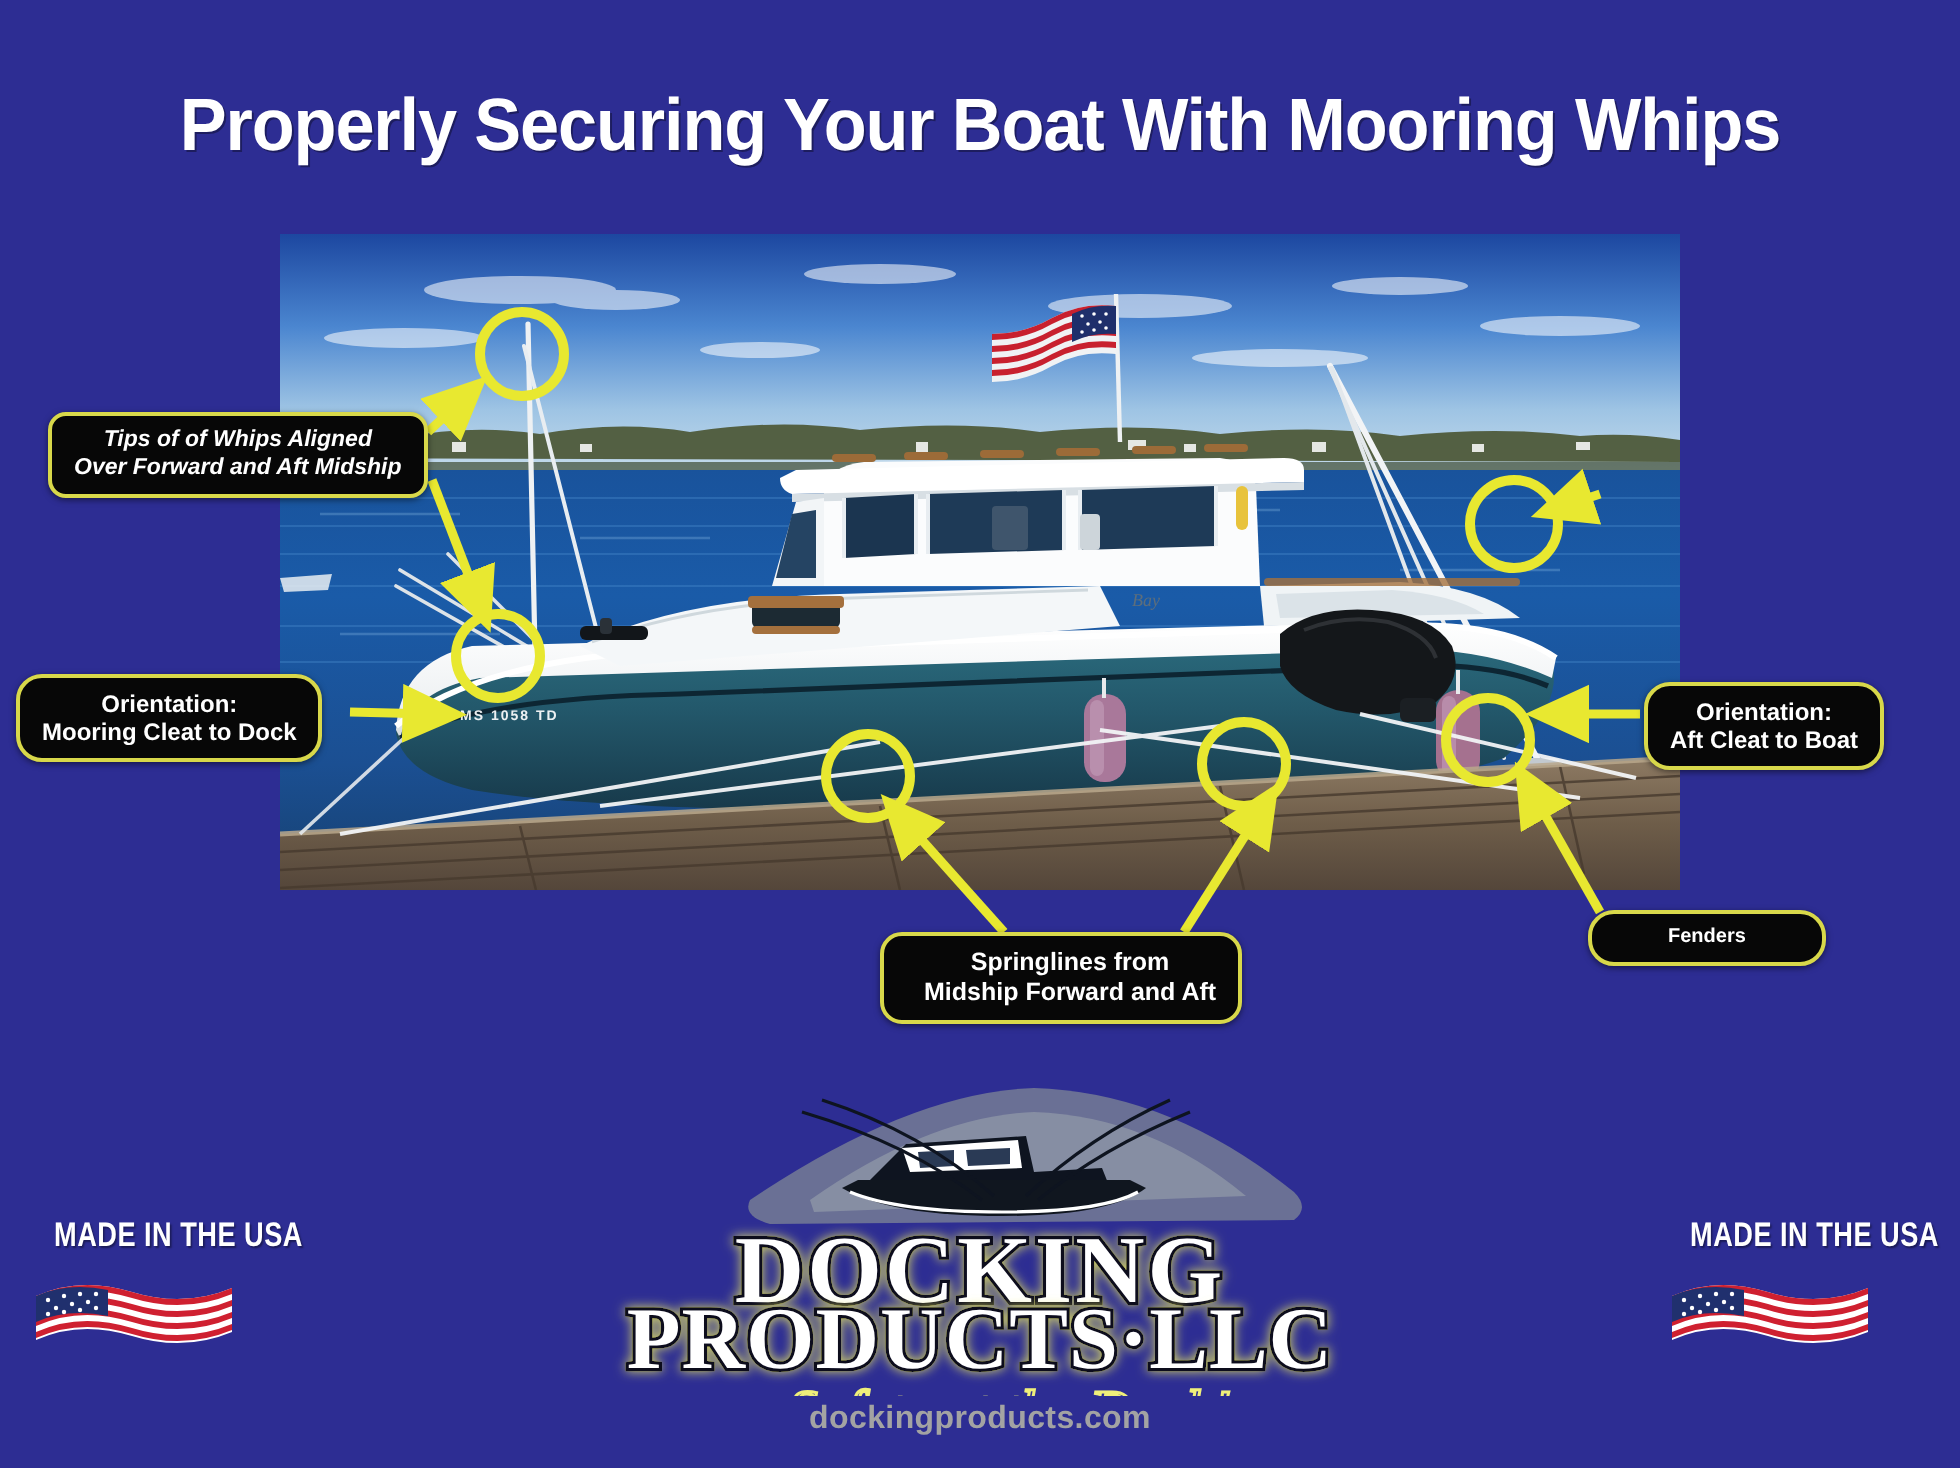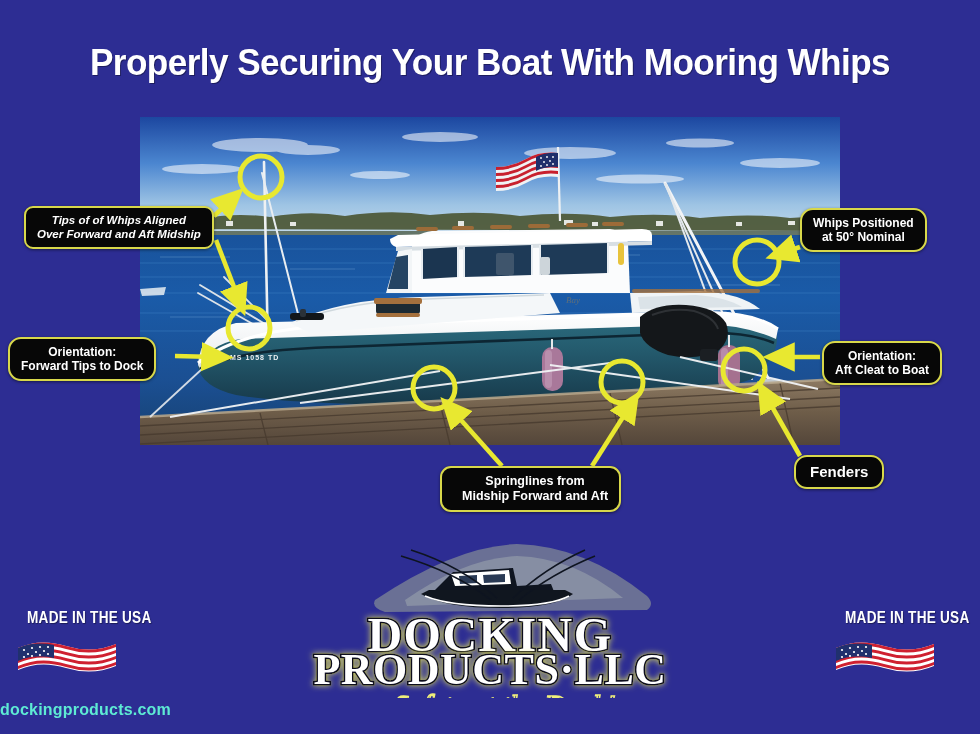--- a/index.html
+++ b/index.html
@@ -53,32 +53,32 @@
     z-index:30;
     box-shadow:0 1px 3px rgba(0,0,0,0.5);
   }
   .callout .l{display:block;white-space:nowrap;}
 
   #co-tips      {left:24px;  top:206px; font-size:11.5px;font-style:italic;}
   #co-fwd       {left:8px;   top:337px; font-size:12px; border-radius:13px;}
   #co-whips     {left:800px; top:208px; font-size:12px; border-radius:13px;}
   #co-aft       {left:822px; top:341px; font-size:12px; border-radius:13px;}
   #co-spring    {left:440px; top:466px; font-size:12.5px; border-radius:11px;padding-left:20px;}
-  #co-fenders   {left:794px; top:455px; font-size:15px; border-radius:13px; padding:6px 14px;}
+  #co-fenders   {left:794px; top:455px; font-size:10px; border-radius:13px; padding:6px 38px;}
 
   
   .anno{position:absolute;left:0;top:0;width:980px;height:734px;z-index:20;pointer-events:none;}
 
   
   .logo{
     position:absolute;left:255px;top:538px;width:470px;height:160px;z-index:15;
   }
   .weburl{
-    position:absolute;left:0;top:701px;width:980px;text-align:left;
-    color:#5eead4;font-size:16px;font-weight:bold;
+    position:absolute;left:0;top:701px;width:980px;text-align:center;
+    color:#a3a3a3;font-size:16px;font-weight:bold;
     font-family:"Liberation Sans", sans-serif;
     letter-spacing:0.2px;
     z-index:16;
   }
 
   
   .usa{position:absolute;width:150px;height:85px;z-index:15;}
   #usa-left{left:12px;top:608px;}
   #usa-right{left:830px;top:608px;}
   .usa-text{
@@ -360,27 +360,23 @@
     </g>
   </svg>
 
   <div class="callout" id="co-tips">
     <span class="l">Tips of of Whips Aligned</span>
     <span class="l">Over Forward and Aft Midship</span>
   </div>
 
   <div class="callout" id="co-fwd">
     <span class="l">Orientation:</span>
-    <span class="l">Forward Tips  to Dock</span>
-  </div>
-
-  <div class="callout" id="co-whips">
-    <span class="l">Whips  Positioned</span>
-    <span class="l">at  50° Nominal</span>
-  </div>
+    <span class="l">Mooring Cleat  to Dock</span>
+  </div>
+
 
   <div class="callout" id="co-aft">
     <span class="l">Orientation:</span>
     <span class="l">Aft Cleat to Boat</span>
   </div>
 
   <div class="callout" id="co-spring">
     <span class="l">Springlines from</span>
     <span class="l">Midship Forward and Aft</span>
   </div>

